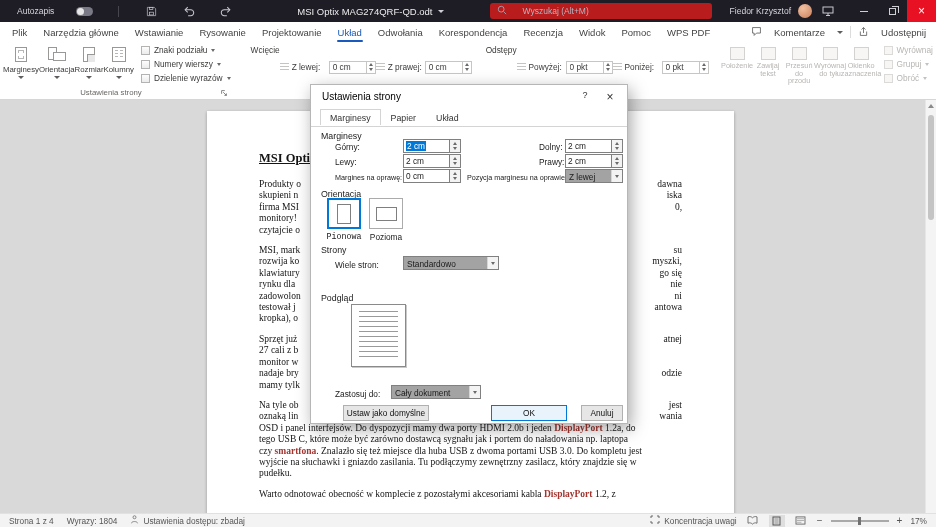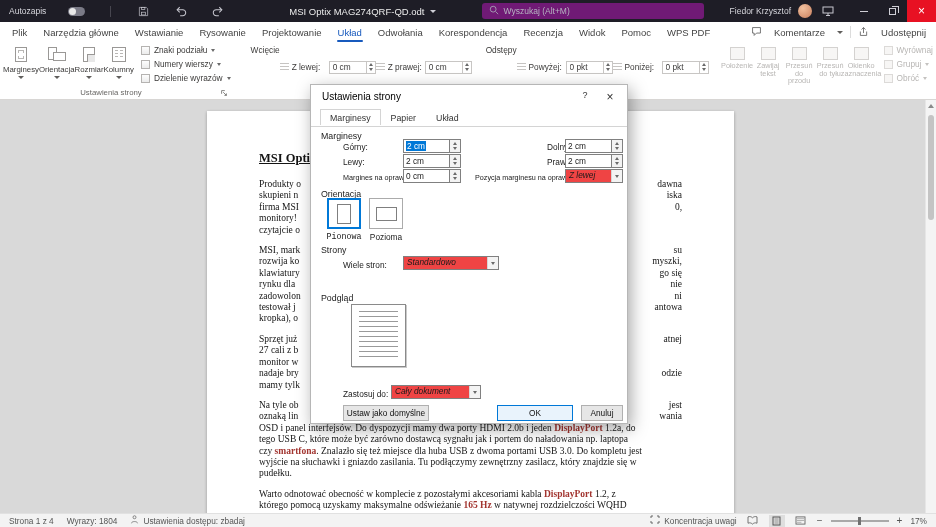--- a/index.html
+++ b/index.html
@@ -1,28 +1,28 @@
 <!DOCTYPE html>
 <html><head>
 <meta charset="utf-8">
 <style>
   *{box-sizing:border-box;margin:0;padding:0;}
   html,body{width:936px;height:527px;overflow:hidden;}
   body{font-family:"Liberation Sans",sans-serif;position:relative;background:#fff;}
 
   
   .titlebar{position:absolute;top:0;left:0;width:936px;height:22px;background:#1e1d26;display:flex;align-items:center;color:#d6d6dc;}
-  .tb-left{display:flex;align-items:center;gap:22px;padding-left:9px;}
+  .tb-left{display:flex;align-items:center;gap:22px;padding-left:17px;}
   .tb-autosave-label{font-size:8.5px;}
   .toggle{width:17px;height:9px;background:#7a7a86;border-radius:5px;position:relative;display:inline-block;}
   .toggle .knob{position:absolute;left:1px;top:1px;width:7px;height:7px;border-radius:50%;background:#e8e8e8;}
   .tb-sep{width:1px;height:11px;background:#47464f;margin:0 3px;}
   .tb-icon{width:15px;height:15px;display:grid;place-items:center;}
   .tb-title{margin-left:64px;font-size:9.5px;color:#ececec;display:flex;align-items:center;gap:5px;white-space:nowrap;}
-  .tb-search{margin-left:46px;width:222px;height:16px;background:#701a75;border-radius:3px;display:flex;align-items:center;gap:5px;padding:0 7px;font-size:8.5px;color:#b6b5c2;text-align:center;}
+  .tb-search{margin-left:46px;width:222px;height:16px;background:#b91c1c;border-radius:3px;display:flex;align-items:center;gap:16px;padding:0 7px;font-size:8.5px;color:#b6b5c2;text-align:center;}
   .tb-right{margin-left:auto;display:flex;align-items:center;height:100%;}
   .tb-user{font-size:8.5px;margin-right:7px;white-space:nowrap;}
   .tb-avatar{width:14px;height:14px;border-radius:50%;background:radial-gradient(circle at 35% 30%,#f2c1a0,#c97f5d);margin-right:8px;}
   .win-btn{width:29px;height:22px;display:grid;place-items:center;color:#cfcfd6;font-size:10px;}
   .min-glyph{width:8px;height:1px;background:#cfcfd6;display:block;}
   .restore-glyph{width:7px;height:7px;border:1px solid #cfcfd6;position:relative;display:block;}
   .restore-glyph::before{content:"";position:absolute;left:2px;top:-3px;width:6px;height:6px;border-top:1px solid #cfcfd6;border-right:1px solid #cfcfd6;}
   .win-btn.close{background:#e81123;color:#fff;font-size:12px;}
 
   
@@ -90,27 +90,27 @@
   .dlg{position:absolute;left:310px;top:84px;width:318px;height:340px;background:#fff;border:1px solid #b6b6b6;box-shadow:3px 5px 16px rgba(0,0,0,.35);font-size:8.5px;color:#1a1a1a;z-index:5;}
   .dlg-title{position:absolute;left:11px;top:6px;font-size:10px;color:#000;}
   .dlg-help{position:absolute;right:34px;top:5px;width:16px;height:14px;text-align:center;color:#333;font-size:9px;}
   .dlg-close{position:absolute;right:5px;top:3px;width:24px;height:17px;display:grid;place-items:center;font-size:12px;color:#333;}
   .dlg-tabs{position:absolute;left:9px;top:24px;display:flex;z-index:1;}
   .dtab{padding:3px 9px 2px;font-size:8.8px;color:#333;border:1px solid transparent;border-bottom:none;}
   .dtab.active{background:#fff;border-color:#d4d4d4;position:relative;}
   .dtab.active::after{content:"";position:absolute;left:0;right:0;bottom:-1px;height:1px;background:#fff;}
   .dlg-tabline{position:absolute;left:0;top:41px;width:100%;height:1px;background:#d4d4d4;}
   .dsec{position:absolute;font-size:8.8px;color:#1a1a1a;}
-  .dlab{position:absolute;font-size:8.3px;color:#1a1a1a;white-space:nowrap;margin-left:8px;}
+  .dlab{position:absolute;font-size:8.3px;color:#1a1a1a;white-space:nowrap;}
   .dlab.small{font-size:7.2px;}
   .dspin{position:absolute;display:flex;}
   .dval{width:47px;height:14px;border:1px solid #808080;background:#fff;display:flex;align-items:center;padding:0 2px;font-size:8.3px;}
   .dval.sel span{background:#0078d7;color:#fff;padding:0 1px;}
   .dud{width:11px;height:14px;border:1px solid #808080;border-left:none;background:#f3f3f3;display:flex;flex-direction:column;align-items:center;justify-content:space-evenly;}
-  .dsel{position:absolute;height:14px;border:1px solid #808080;background:#ef4444;display:flex;align-items:flex-start;padding-left:3px;font-size:8.3px;font-style:italic;}
+  .dsel{position:absolute;height:14px;border:1px solid #808080;background:#a3a3a3;display:flex;align-items:flex-end;padding-left:3px;font-size:8.3px;}
   .dsel .arrowbox{margin-left:auto;width:11px;height:100%;display:grid;place-items:center;background:#f3f3f3;border-left:1px solid #d6d6d6;}
   .tile{position:absolute;width:34px;height:31px;border:1px solid #ababab;display:grid;place-items:center;background:#fff;}
   .tile.selected{border:2px solid #0078d7;}
   .tile .pp{width:14px;height:20px;border:1px solid #7f7f7f;background:#fff;}
   .tile .pl{width:21px;height:14px;border:1px solid #7f7f7f;background:#fff;}
   .tlab{position:absolute;width:38px;text-align:center;font-size:8.3px;}
   .preview{position:absolute;left:40px;top:219px;width:55px;height:63px;border:1px solid #8a8a8a;background:#fff;padding:6px 7px;box-shadow:1px 1px 0 #c9c9c9;}
   .pv-lines{width:100%;height:100%;background:repeating-linear-gradient(180deg,#9a9a9a 0 1px,transparent 1px 5px);}
   .dbtn{position:absolute;height:16px;border:1px solid #b0b0b0;background:#e6e6e6;font-size:8.3px;display:flex;align-items:center;justify-content:center;color:#111;}
   .dbtn.primary{border:1px solid #0078d7;background:#e9f3fc;}
@@ -348,21 +348,21 @@
     <div class="arr-btn">
         <span class="arr-icon"></span>
         <span>Zawijaj tekst</span>
       </div>
     <div class="arr-btn">
         <span class="arr-icon"></span>
         <span>Przesuń do przodu</span>
       </div>
     <div class="arr-btn">
         <span class="arr-icon"></span>
-        <span>Przesuń do tyłu</span>
+        <span>Wyrównaj do tyłu</span>
       </div>
     <div class="arr-btn">
         <span class="arr-icon"></span>
         <span>Okienko zaznaczenia</span>
       </div>
   </div>
 
   <div class="arr-stack">
     <span class="arr-mi">
         <span class="ai"></span>
@@ -414,21 +414,20 @@
       <div class="ln"><span>nadaje bry</span><span>odzie</span></div>
       <div class="ln"><span>mamy tylk</span><span></span></div>
       <div class="ln pg"><span>Na tyle ob</span><span>jest</span></div>
       <div class="ln"><span>oznaką lin</span><span>wania</span></div>
       <div class="ln"><span>OSD i panel interfejsów. Do dyspozycji mamy dwa porty HDMI 2.0b i jeden <b>DisplayPort</b> 1.2a, do</span><span></span></div>
       <div class="ln"><span>tego USB C, które może być zarówno dostawcą sygnału jak i portem do naładowania np. laptopa</span><span></span></div>
       <div class="ln"><span>czy <b>smartfona</b>. Znalazło się też miejsce dla huba USB z dwoma portami USB 3.0. Do kompletu jest</span><span></span></div>
       <div class="ln"><span>wyjście na słuchawki i gniazdo zasilania. Tu podłączymy zewnętrzny zasilacz, który znajdzie się w</span><span></span></div>
       <div class="ln"><span>pudełku.</span><span></span></div>
       <div class="ln pg"><span>Warto odnotować obecność w komplecie z pozostałymi akcesoriami kabla <b>DisplayPort</b> 1.2, z</span><span></span></div>
-      <div class="ln"><span>którego pomocą uzyskamy maksymalne odświeżanie <b>165 Hz</b> w natywnej rozdzielczości WQHD</span><span></span></div>
     </div>
   </div>
 </div>
 
 <div class="dlg">
   <span class="dlg-title">Ustawienia strony</span>
   <span class="dlg-help">?</span>
   <span class="dlg-close">×</span>
 
   <div class="dlg-tabs">
@@ -526,21 +525,21 @@
 
   <span class="dlab" style="left:24px;top:304px;">Zastosuj do:</span>
   <span class="dsel" style="left:80px;top:300px;width:90px;">
     <span>Cały dokument</span>
     <span class="arrowbox">
         <span class="tri-down xs"></span>
       </span>
   </span>
 
   <span class="dbtn" style="left:8px;top:320px;width:86px;margin-left:24px;">Ustaw jako domyślne</span>
-  <span class="dbtn primary" style="left:186px;top:320px;width:76px;">OK</span>
+  <span class="dbtn primary" style="left:180px;top:320px;width:76px;">OK</span>
   <span class="dbtn" style="left:270px;top:320px;width:42px;">Anuluj</span>
 </div>
 
 <div class="scrollbar">
   <span class="sb-arrow tri-up sb"></span>
   <span class="sb-thumb"></span>
 </div>
 
 <div class="statusbar">
   <span class="sb-item">Strona 1 z 4</span>

